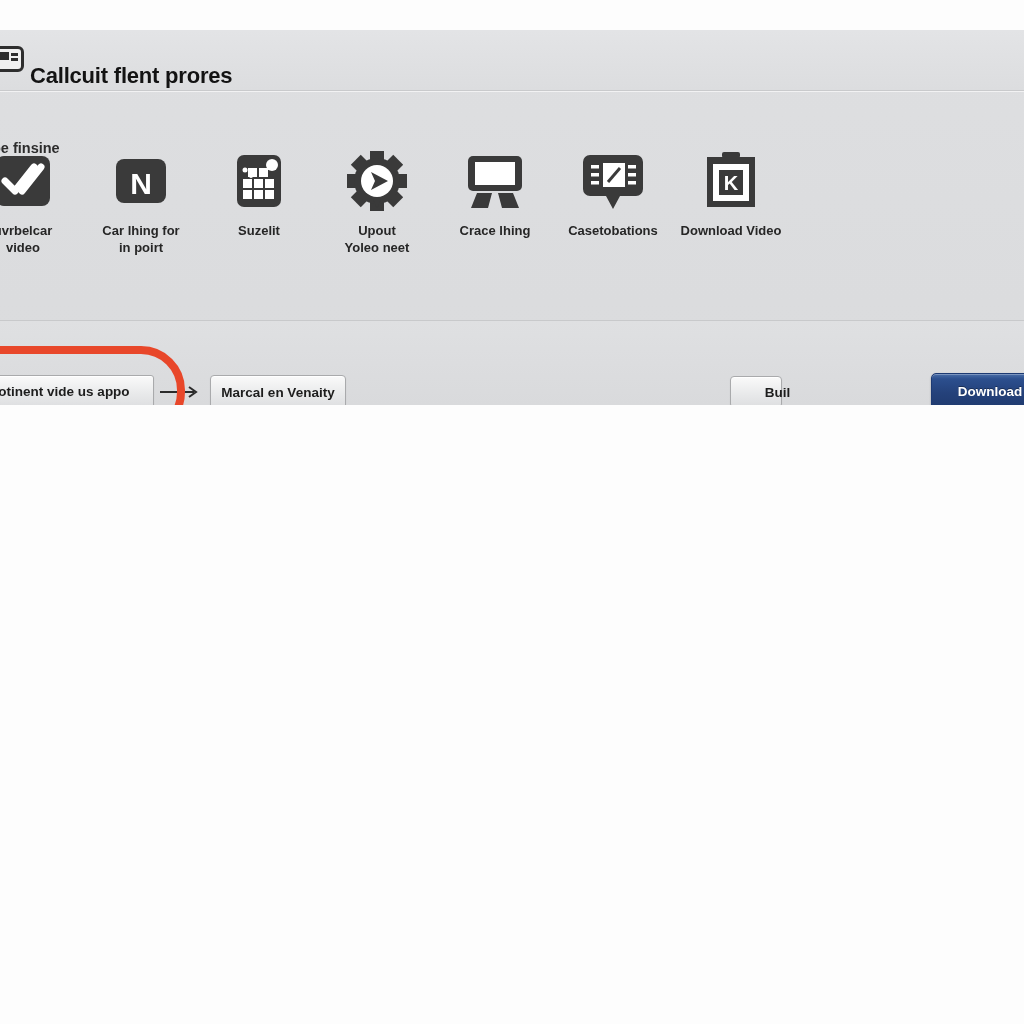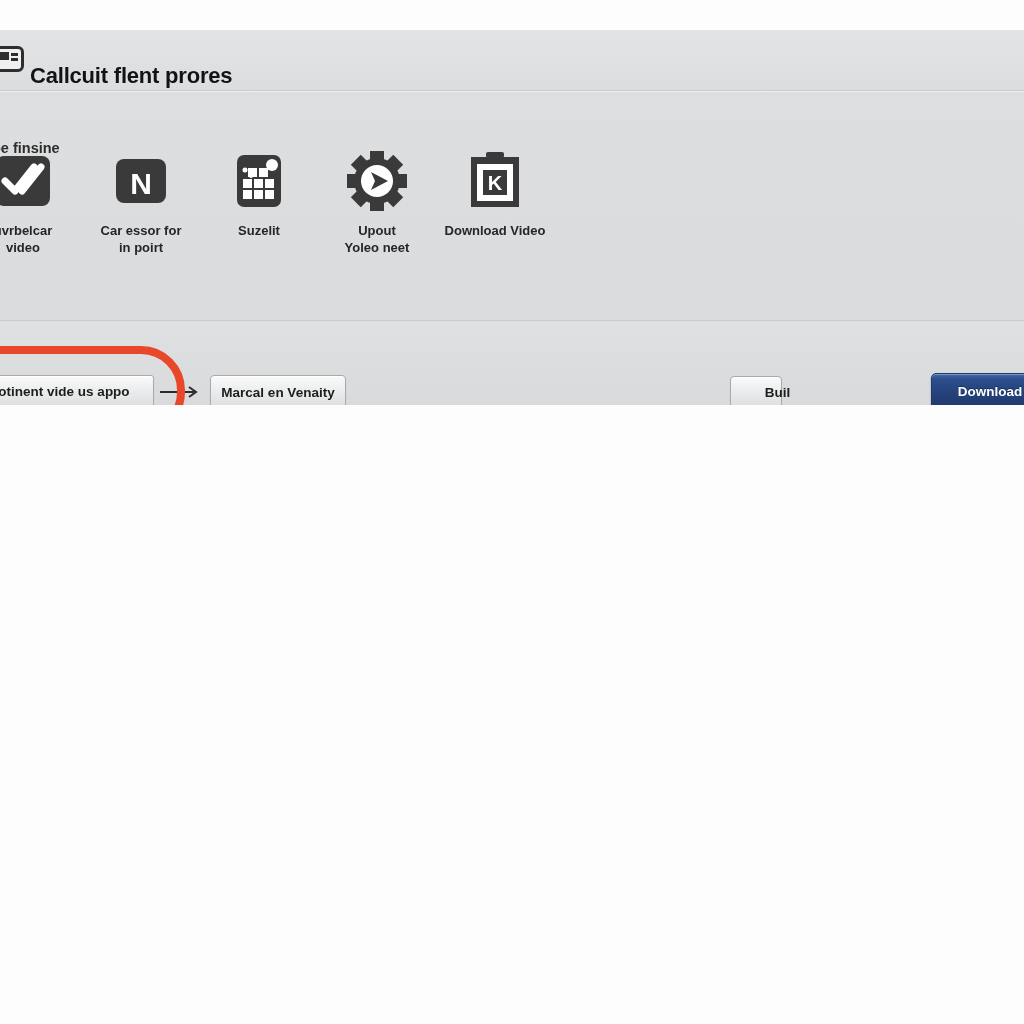--- a/index.html
+++ b/index.html
@@ -282,21 +282,21 @@
 video</div>
       </div>
 
       <div class="icon-cell">
         <div class="icon-glyph">
           <svg width="58" height="58" viewBox="0 0 58 58">
             <rect x="4" y="7" width="50" height="44" rx="8" fill="#3a3a3a"></rect>
             <text x="29" y="42" font-family="Liberation Sans, sans-serif" font-size="30" font-weight="bold" fill="#ffffff" text-anchor="middle">N</text>
           </svg>
         </div>
-        <div class="icon-label">Car essor for
+        <div class="icon-label">Car lhing for
 in poirt</div>
       </div>
 
       <div class="icon-cell">
         <div class="icon-glyph">
           <svg width="58" height="58" viewBox="0 0 58 58">
             <rect x="7" y="3" width="44" height="52" rx="7" fill="#3a3a3a"></rect>
             <circle cx="42" cy="13" r="6" fill="#ffffff"></circle>
             <circle cx="15" cy="18" r="2.5" fill="#ffffff"></circle>
             <circle cx="21" cy="24" r="2" fill="#ffffff"></circle>
@@ -327,21 +327,50 @@
               <polygon points="26,48 34,48 30,58"></polygon>
             </g>
             <circle cx="30" cy="30" r="16" fill="#ffffff"></circle>
             <polygon points="24,21 41,30 24,39 28,30" fill="#3a3a3a"></polygon>
           </svg>
         </div>
         <div class="icon-label">Upout
 Yoleo neet</div>
       </div>
 
-
+      <div class="icon-cell">
+        <div class="icon-glyph">
+          <svg width="62" height="58" viewBox="0 0 62 58">
+            <rect x="4" y="4" width="54" height="35" rx="5" fill="#3a3a3a"></rect>
+            <rect x="11" y="10" width="40" height="23" fill="#ffffff"></rect>
+            <polygon points="13,41 28,41 24,56 7,56" fill="#3a3a3a"></polygon>
+            <polygon points="34,41 49,41 55,56 38,56" fill="#3a3a3a"></polygon>
+          </svg>
+        </div>
+        <div class="icon-label">Crace lhing</div>
+      </div>
+
+      <div class="icon-cell">
+        <div class="icon-glyph">
+          <svg width="62" height="60" viewBox="0 0 62 60">
+            <path d="M8 4 H54 A7 7 0 0 1 61 11 V38 A7 7 0 0 1 54 45 H38 L31 58 L24 45 H8 A7 7 0 0 1 1 38 V11 A7 7 0 0 1 8 4 Z" fill="#3a3a3a"></path>
+            <rect x="21" y="12" width="22" height="24" fill="#ffffff"></rect>
+            <path d="M26 31 L38 17" stroke="#3a3a3a" stroke-width="3" fill="none"></path>
+            <g fill="#ffffff">
+              <rect x="9" y="14" width="8" height="3.5"></rect>
+              <rect x="9" y="22" width="8" height="3.5"></rect>
+              <rect x="9" y="30" width="8" height="3.5"></rect>
+              <rect x="46" y="14" width="8" height="3.5"></rect>
+              <rect x="46" y="22" width="8" height="3.5"></rect>
+              <rect x="46" y="30" width="8" height="3.5"></rect>
+            </g>
+          </svg>
+        </div>
+        <div class="icon-label">Casetobations</div>
+      </div>
 
       <div class="icon-cell">
         <div class="icon-glyph">
           <svg width="56" height="60" viewBox="0 0 56 60">
             <rect x="19" y="1" width="18" height="6" rx="2" fill="#3a3a3a"></rect>
             <rect x="4" y="6" width="48" height="50" fill="#3a3a3a"></rect>
             <rect x="10" y="13" width="36" height="37" fill="#ffffff"></rect>
             <rect x="16" y="19" width="24" height="25" fill="#3a3a3a"></rect>
             <text x="28" y="39" font-family="Liberation Sans, sans-serif" font-size="20" font-weight="bold" fill="#ffffff" text-anchor="middle">K</text>
           </svg>

